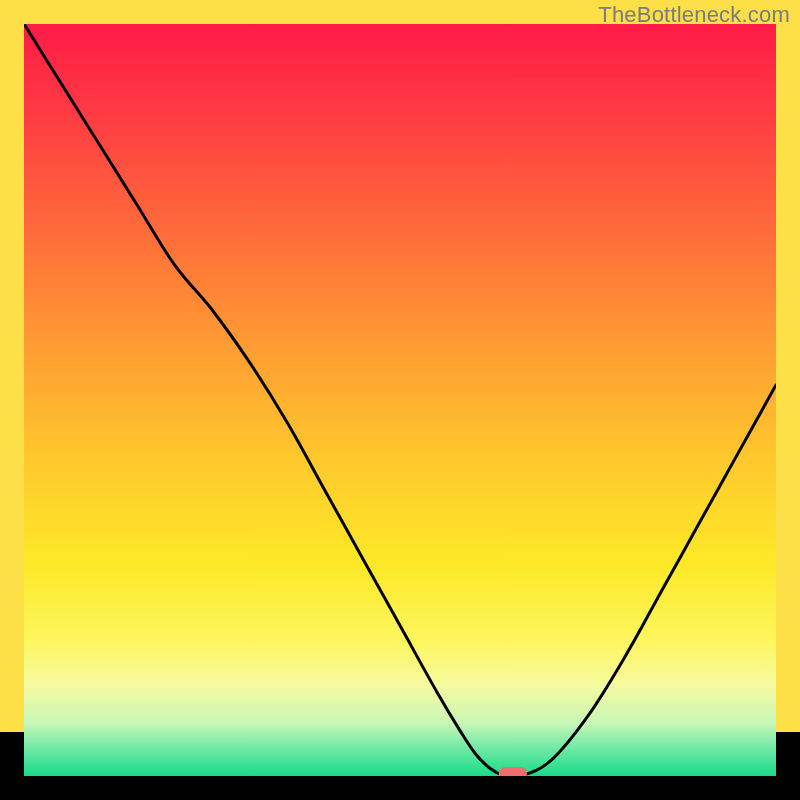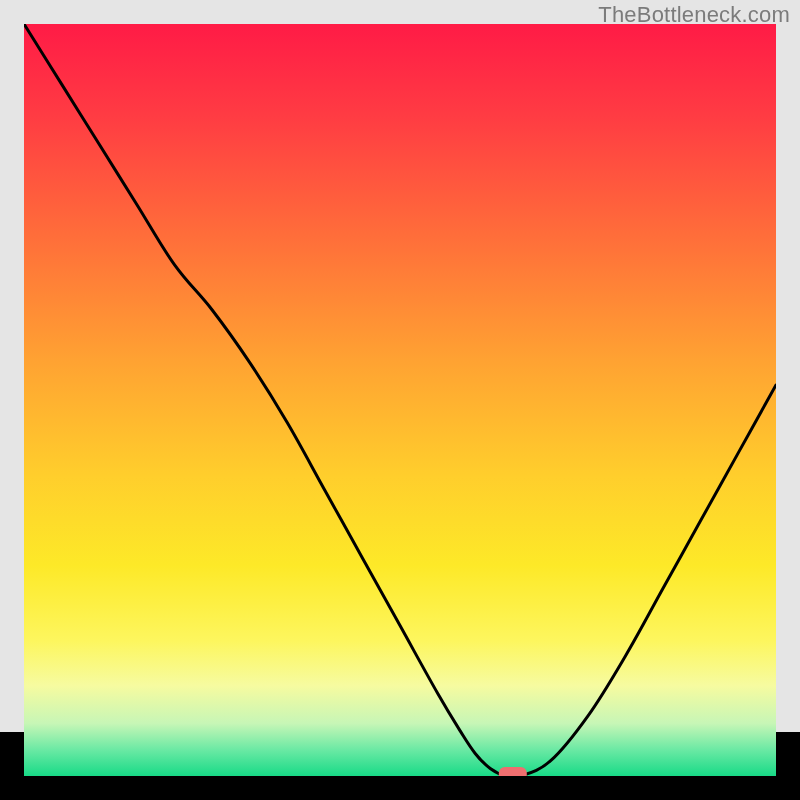--- a/index.html
+++ b/index.html
@@ -7,21 +7,21 @@
     padding: 0;
     width: 800px;
     height: 800px;
     background: #000;
     overflow: hidden;
   }
   .frame {
     position: relative;
     width: 800px;
     height: 732px;
-    background: #e5e5e5;
+    background: #fde047;
   }
   .plot {
     position: absolute;
     left: 24px;
     top: 24px;
     width: 752px;
     height: 752px;
     overflow: hidden;
   }
   .plot svg {

